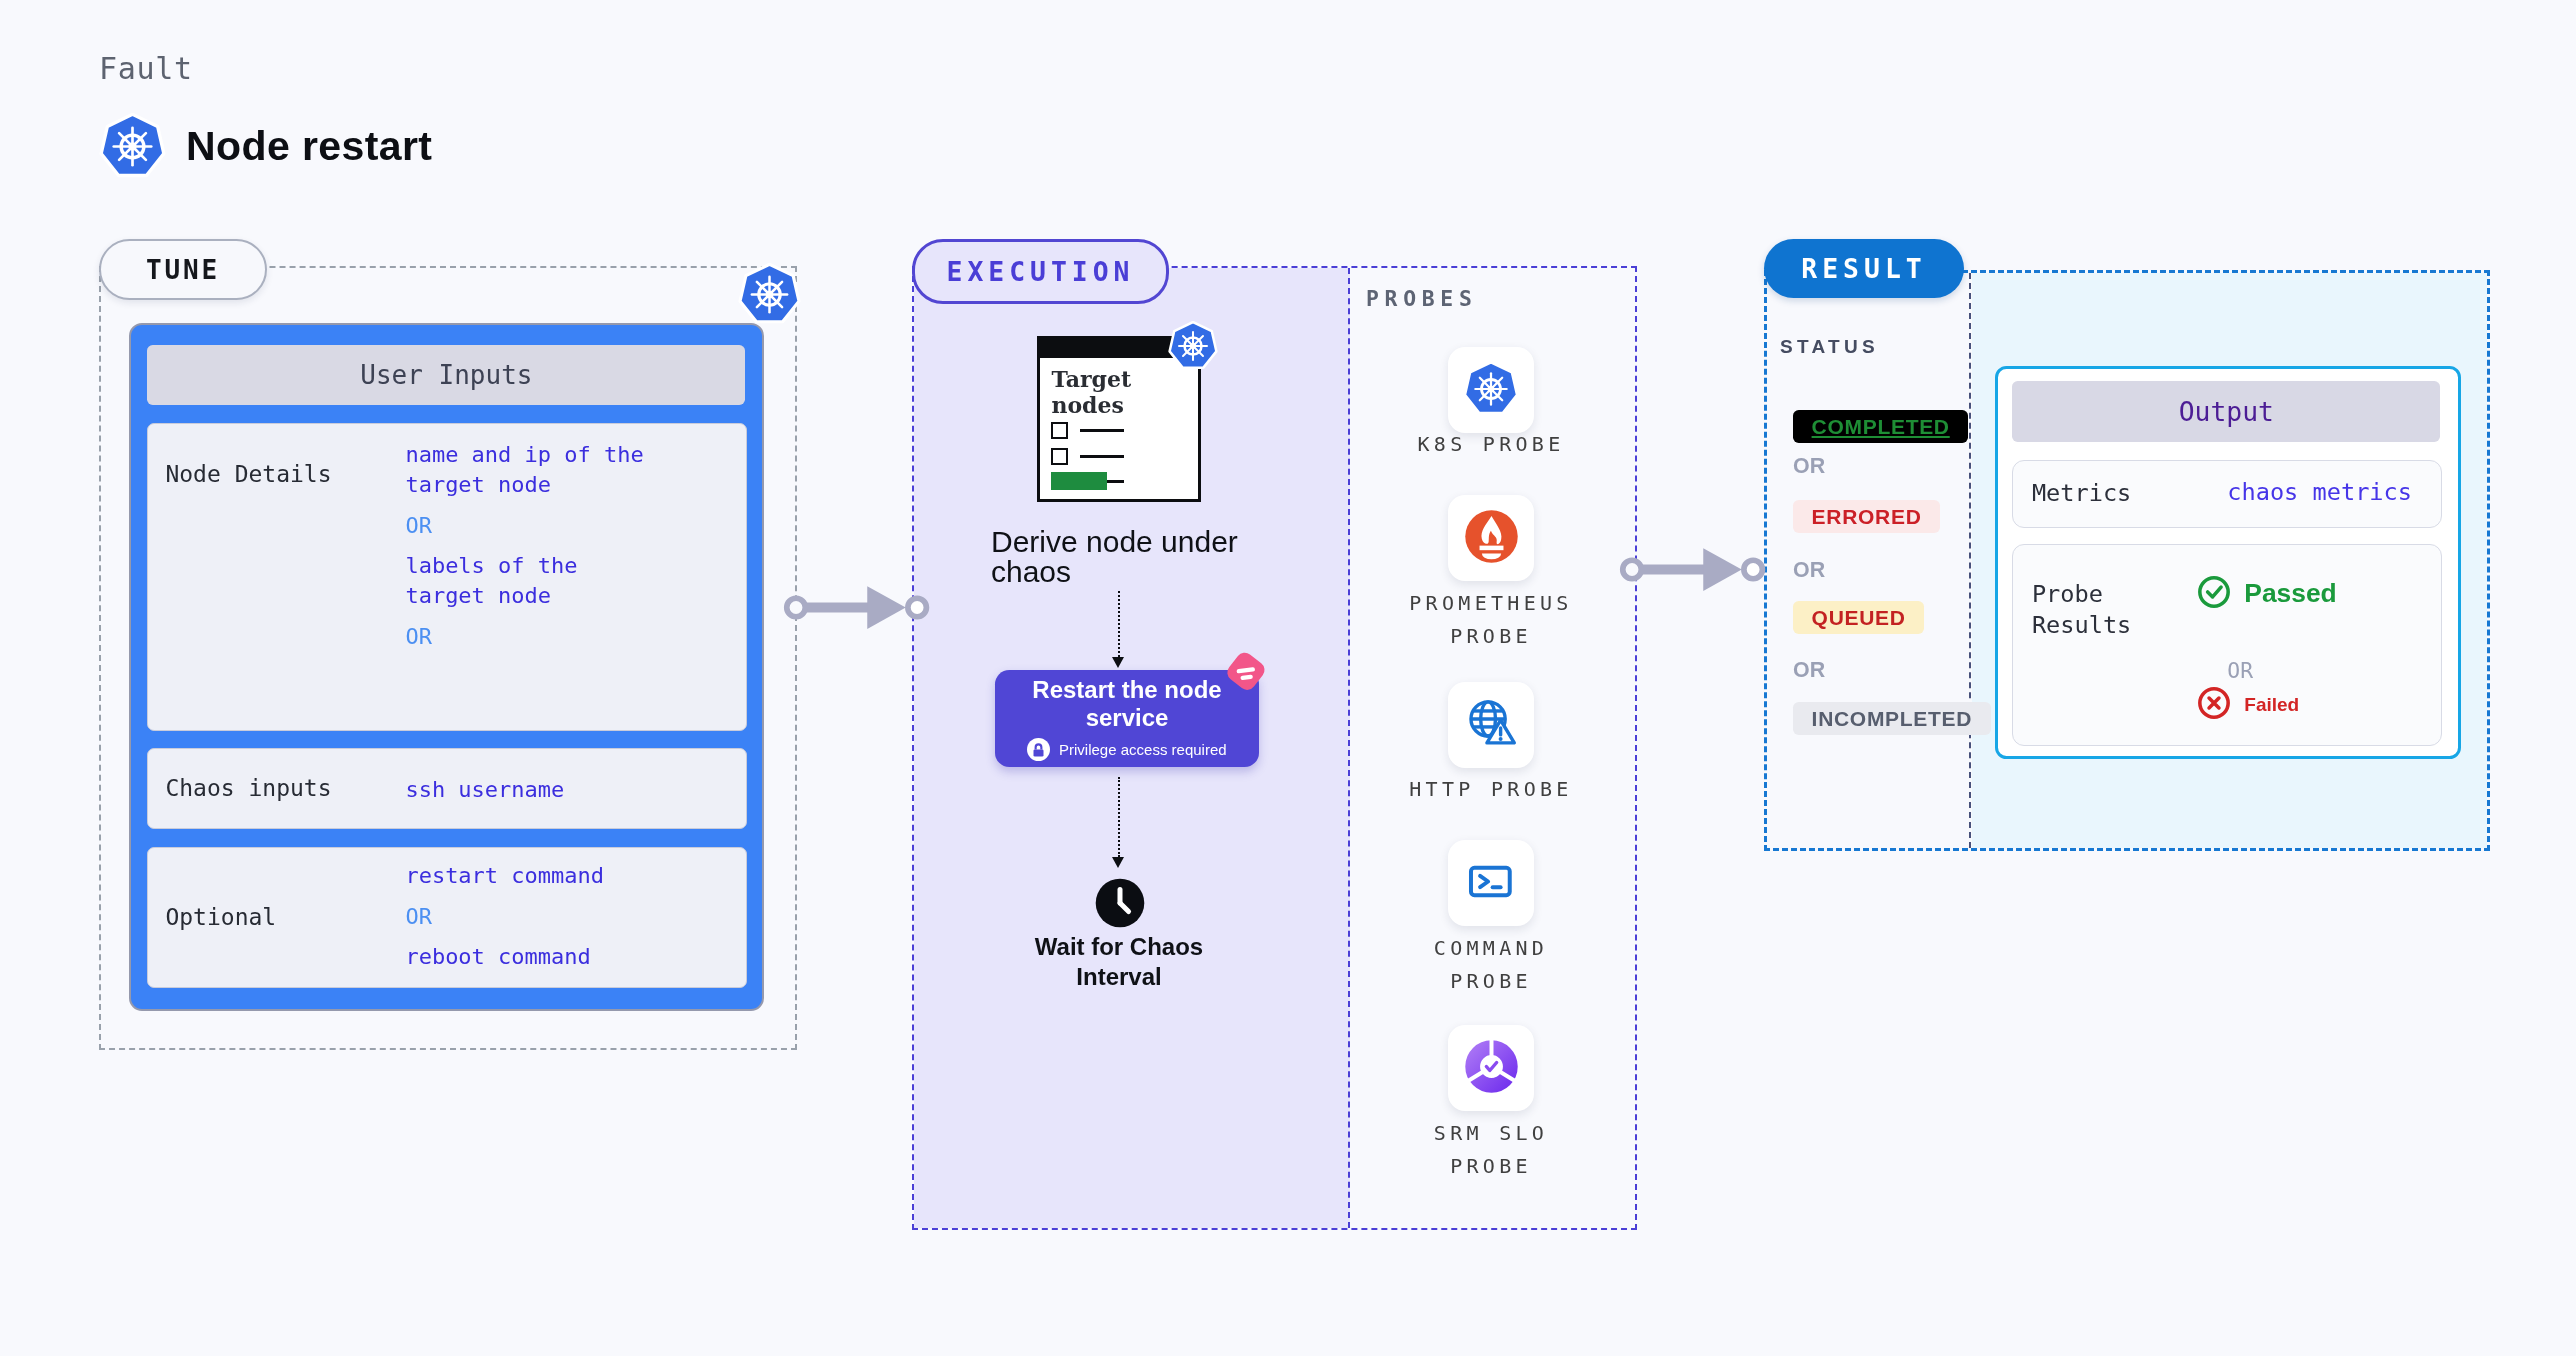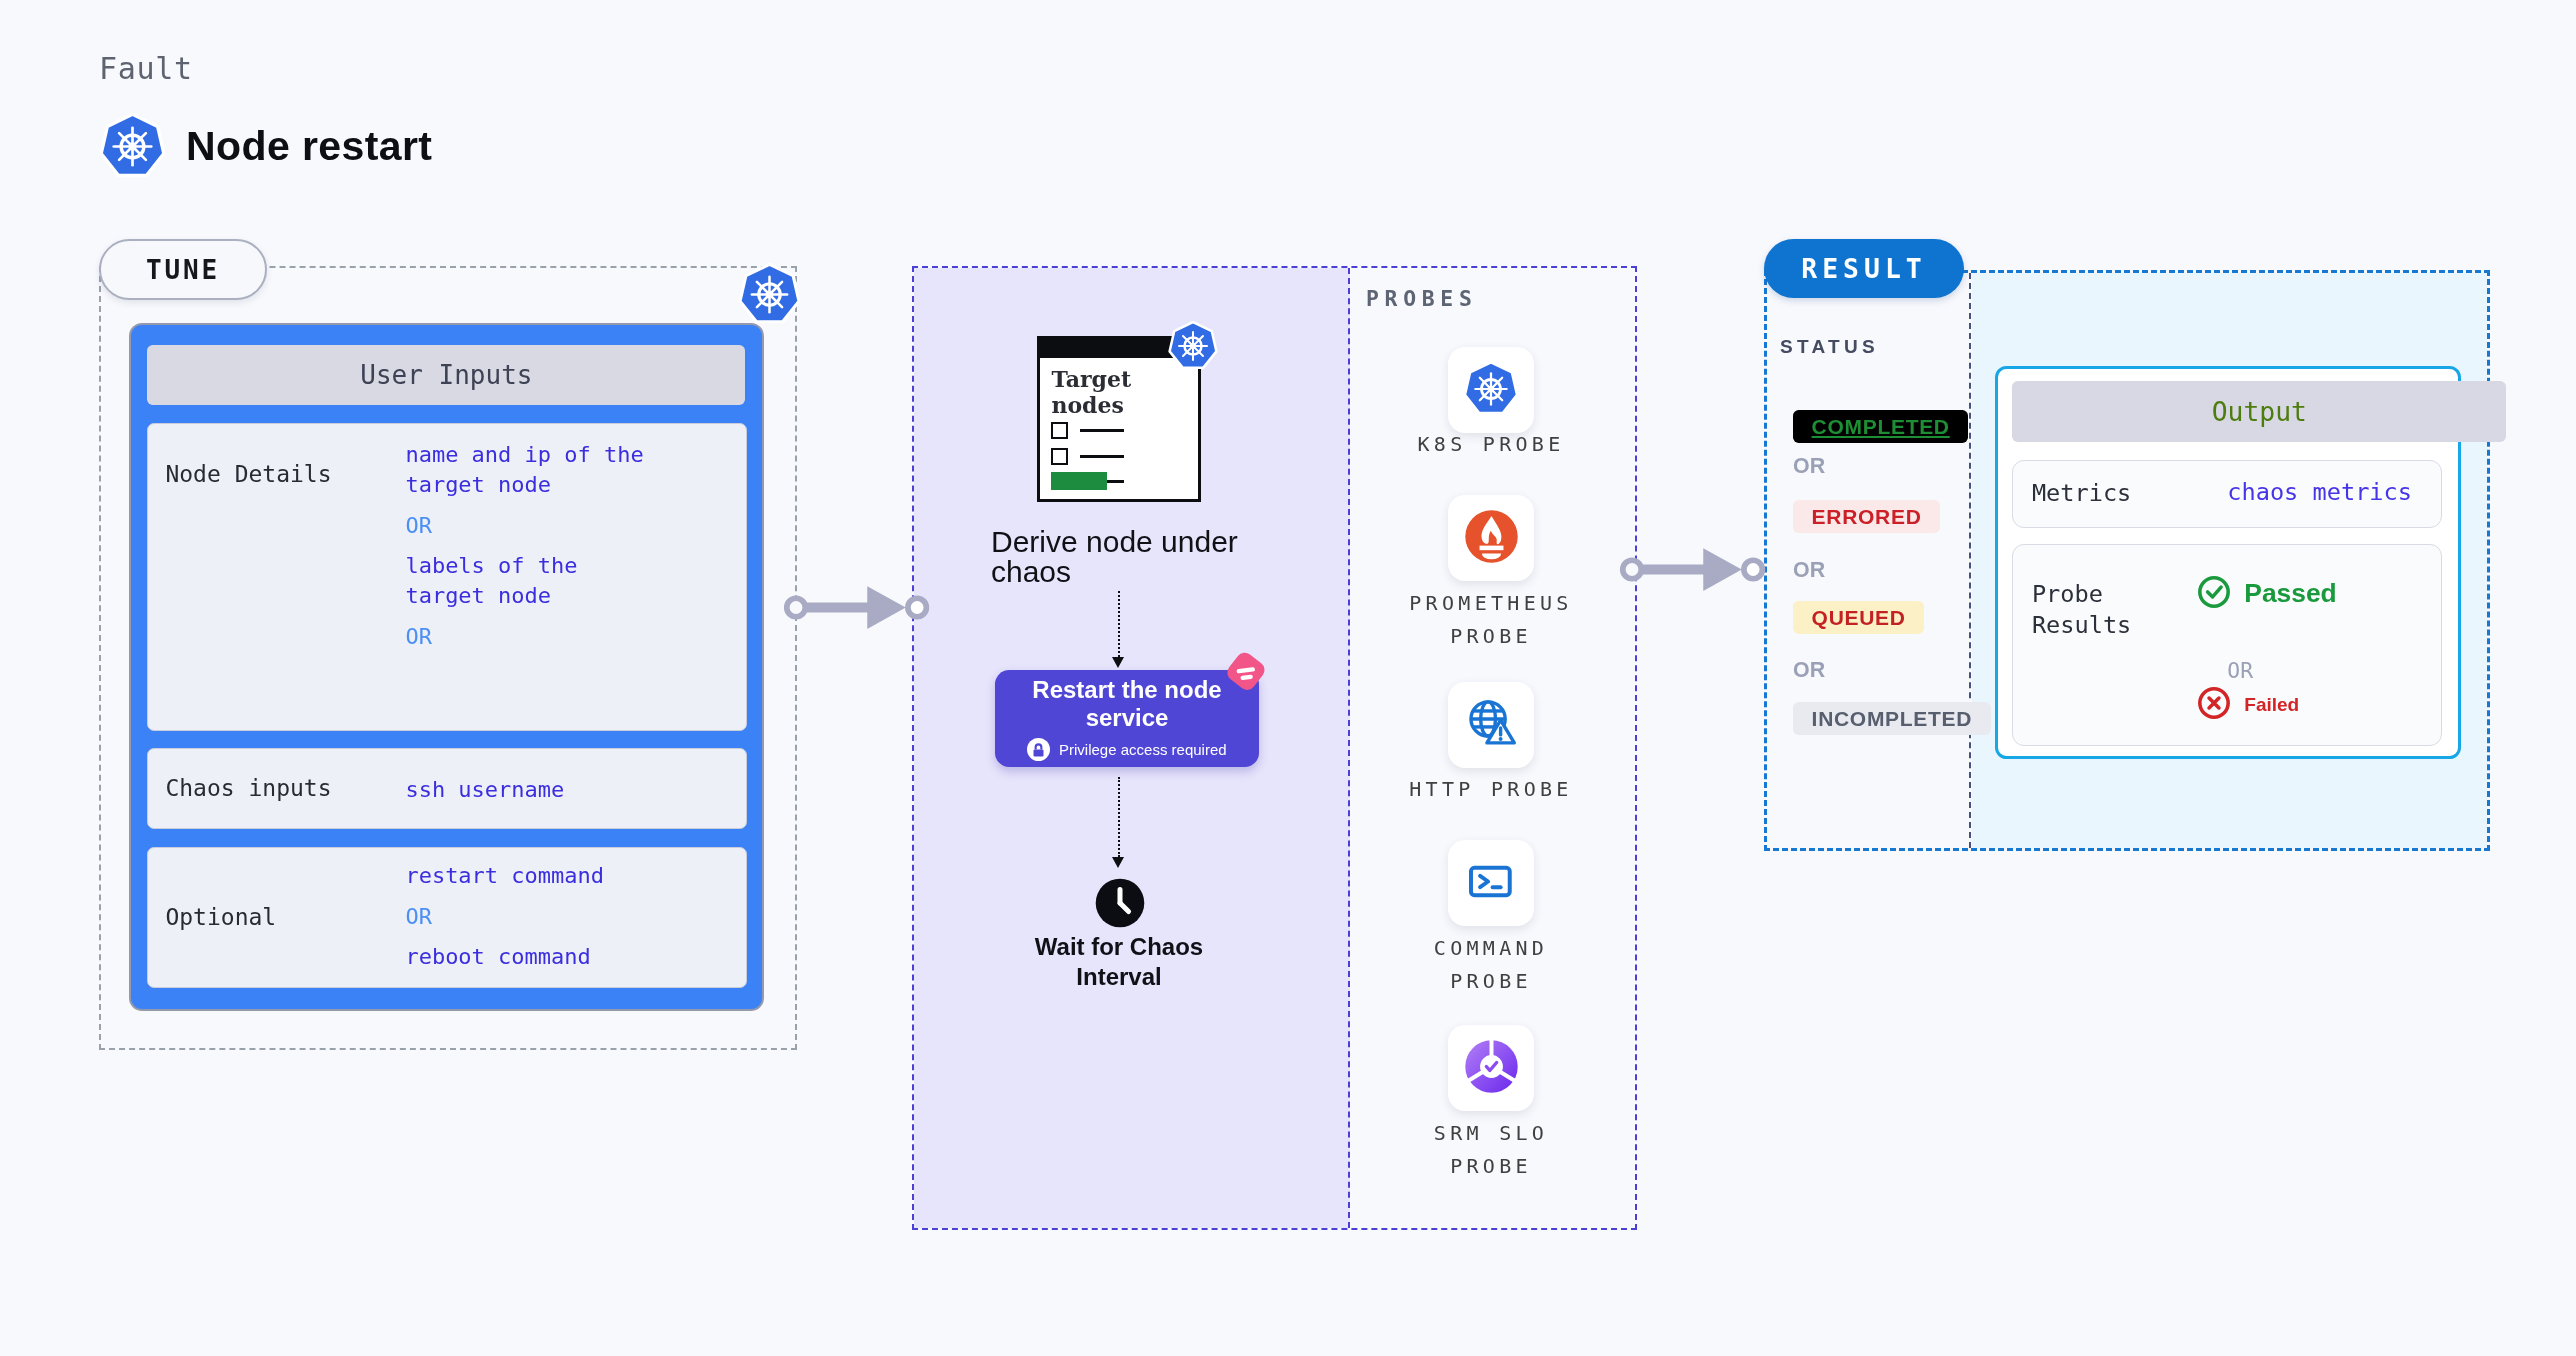--- a/index.html
+++ b/index.html
@@ -93,23 +93,23 @@
   .status-title{left:1780px;top:336px;font-size:19px;font-weight:bold;letter-spacing:4.3px;
                 color:#454c61;z-index:3;font-family:"Liberation Sans",sans-serif;}
   .badge{position:absolute;left:1793px;height:33px;border-radius:5.7px;display:flex;align-items:center;
          padding:0 18.6px;font-size:21px;font-weight:bold;letter-spacing:0.7px;z-index:3;
          font-family:"Liberation Sans",sans-serif;}
   .status-or{position:absolute;left:1793px;font-size:21.4px;font-weight:600;color:#9aa0b5;z-index:3;
          font-family:"Liberation Sans",sans-serif;}
 
   .output-card{left:1995px;top:366px;width:466px;height:393px;background:#ffffff;
         border:3.6px solid #17a6e6;border-radius:11.4px;box-sizing:border-box;z-index:3;}
-  .output-header{position:absolute;left:14.3px;top:12px;width:494px;height:61px;background:#d8d8e5;
+  .output-header{position:absolute;left:14.3px;top:12px;width:428px;height:61px;background:#d8d8e5;
         border-radius:5.7px;display:flex;align-items:center;justify-content:center;
-        font-size:26.4px;color:#4d7c0f;}
+        font-size:26.4px;color:#4c1d95;}
   .output-row{position:absolute;left:14.3px;width:428px;background:#fafbfd;border:1.4px solid #d8dbe6;
         border-radius:12px;}
   .metrics-row{top:91px;height:66px;}
   .proberes-row{top:175px;height:200px;}
   .out-label{position:absolute;left:18.6px;font-size:23.6px;color:#2c303b;line-height:31px;}
   .metrics-value{position:absolute;left:214px;top:17px;font-size:23.6px;color:#4635e8;}
   .pr-item{position:absolute;display:flex;align-items:center;gap:13px;}
   .pr-text-pass{font-size:26.4px;font-weight:bold;color:#1a9a3c;font-family:"Liberation Sans",sans-serif;}
   .pr-text-fail{font-size:19px;font-weight:bold;color:#d32525;font-family:"Liberation Sans",sans-serif;}
   .pr-or{position:absolute;left:214px;top:113px;font-size:21.4px;color:#9aa0b5;}
@@ -198,20 +198,21 @@
   <span class="abs harrow" style="left:783px;top:579px;">
     <svg width="150" height="57" viewBox="0 0 210 80">
         <use href="#arrow"></use>
       </svg>
   </span>
 
   <div class="abs exec-outer">
     <div class="exec-left"></div>
     <div class="probes-col"></div>
   </div>
+  <div class="pill pill-exec mono">EXECUTION</div>
 
   <div class="abs target-card">
     <div class="target-topbar"></div>
     <div class="target-title serif pre" style="width:100px;">Target nodes</div>
     <div class="tn-row" style="top:83px;">
         <div class="tn-check"></div>
         <div class="tn-line"></div>
       </div>
     <div class="tn-row" style="top:109px;">
         <div class="tn-check"></div>

